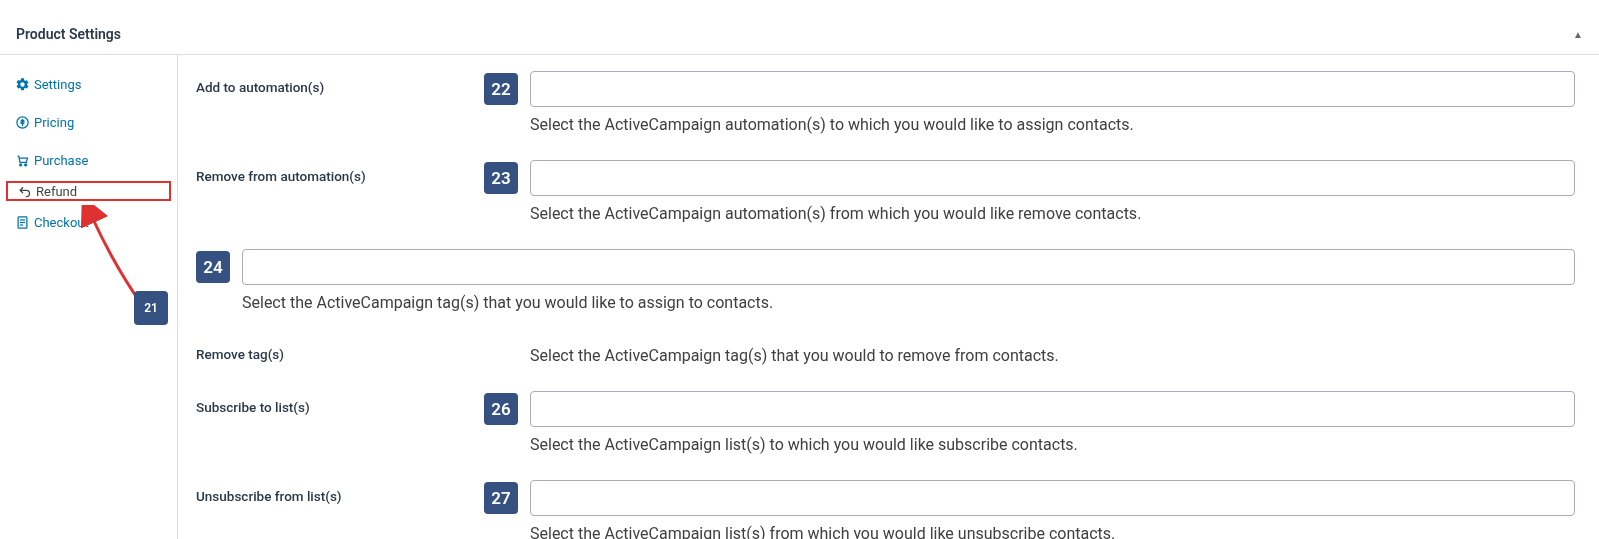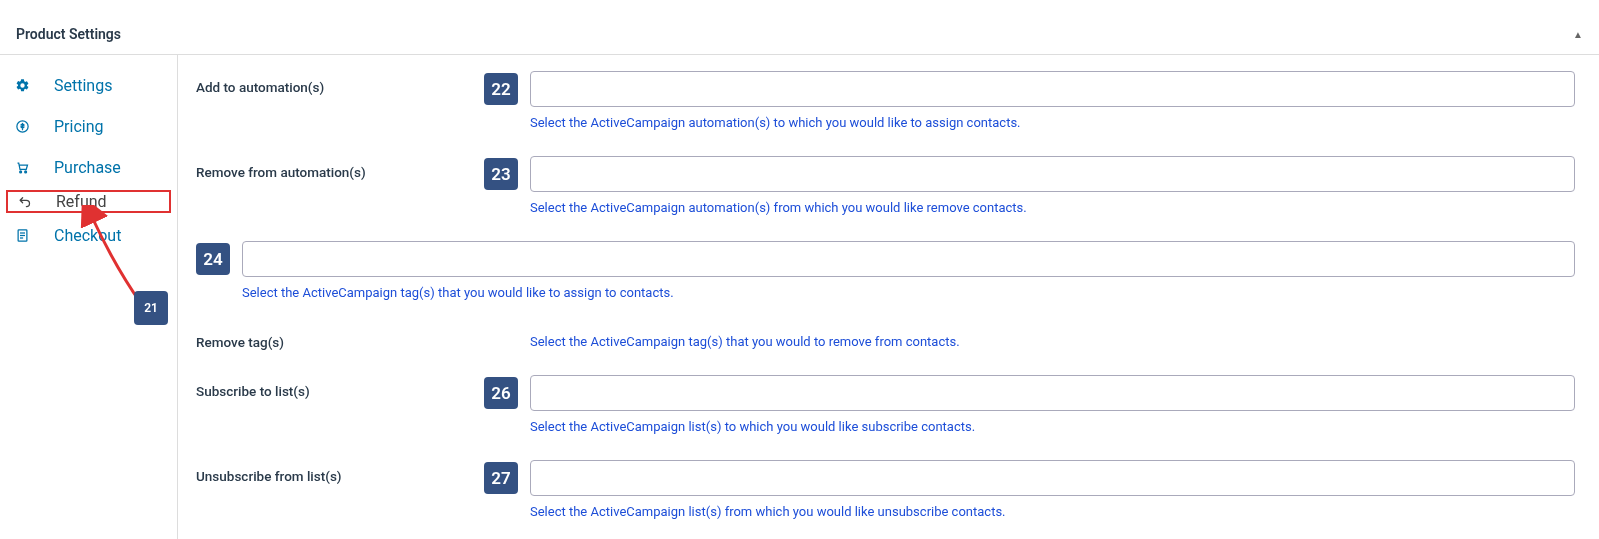--- a/index.html
+++ b/index.html
@@ -34,25 +34,25 @@
   }
   .sidebar {
     width: 178px;
     border-right: 1px solid #ddd;
     padding-top: 10px;
     min-height: 490px;
   }
   .sidebar-item {
     display: flex;
     align-items: center;
-    gap: 24px;
+    gap: 4px;
     padding: 11px 14px;
     color: #0073aa;
     cursor: pointer;
-    font-size: 16px;
+    font-size: 13px;
   }
   .sidebar-item.active {
     color: #444;
     border: 2px solid #e03131;
     margin: 2px 6px 2px 6px;
     padding: 0 8px;
   }
   .sidebar-item .icon {
     width: 16px;
     height: 16px;
@@ -101,22 +101,22 @@
   .text-input {
     flex: 1;
     height: 36px;
     border: 1px solid #aab;
     border-radius: 4px;
     padding: 6px 10px;
     font-size: 14px;
     background: #fff;
   }
   .help-text {
-    color: #1d4ed8;
-    font-size: 13px;
+    color: #404040;
+    font-size: 16px;
     margin: 8px 0 18px 46px;
   }
   .callout-badge {
     position: absolute;
     background: #345182;
     color: #fff;
     width: 34px;
     height: 34px;
     border-radius: 4px;
     display: flex;

